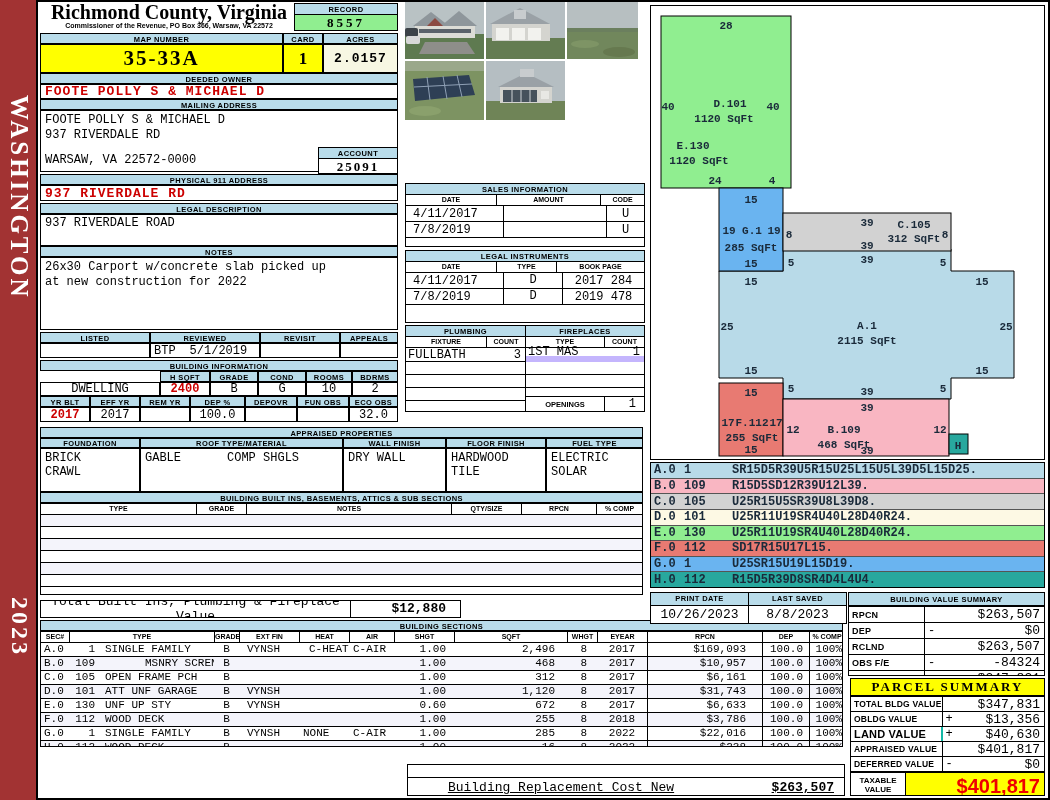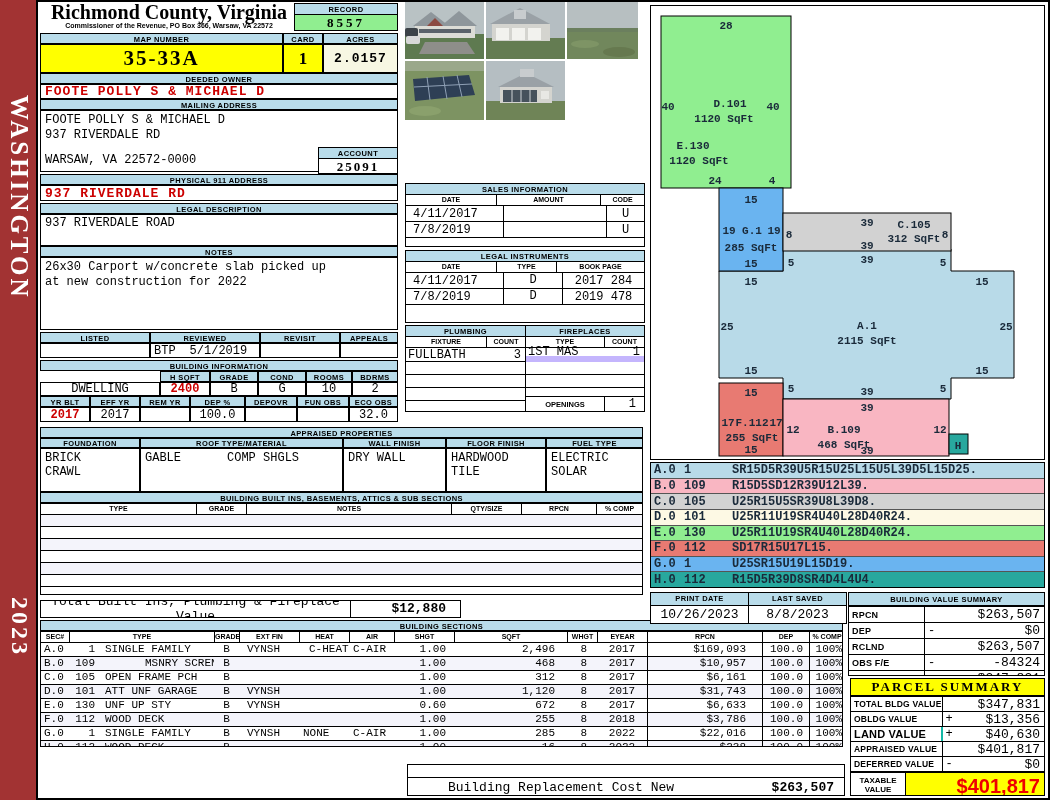--- a/index.html
+++ b/index.html
@@ -481,21 +481,21 @@
           <div style="text-align:center;">2022</div>
           <div class="rt" style="padding-right:16px;border-left:1px solid #000;">$238</div>
           <div class="rt" style="padding-right:6px;border-left:1px solid #000;">100.0</div>
           <div class="rt" style="padding-right:2px;border-left:1px solid #000;">100%</div>
         </div>
         </div>
     </div>
 
     <div class="abs box" style="left:371px;top:764px;width:438px;height:32px;">
       <div style="height:12px;border-bottom:1px solid #000;"></div>
-      <div class="flexrow" style="height:18px;">
+      <div class="flexrow" style="height:18px;text-decoration:underline;">
         <div style="flex:1;text-align:center;font:13px 'Liberation Mono',monospace;">Building Replacement Cost New</div>
         <div style="width:120px;text-align:right;padding-right:10px;font:bold 13px 'Liberation Mono',monospace;">$263,507</div>
       </div>
     </div>
 
     <div class="abs box" style="left:614px;top:5px;width:395px;height:455px;">
       <svg width="393" height="453" viewBox="0 0 393 453">
         <polygon points="68,265 132,265 132,243 300,243 300,265 363,265 363,372 300,372 300,393 132,393 132,372 68,372" fill="#b8dae8" stroke="#000" stroke-width="1"></polygon>
         <rect x="10" y="10" width="130" height="172" fill="#90ee90" stroke="#000"></rect>
         <rect x="68" y="182" width="64" height="83" fill="#6ab4f0" stroke="#000"></rect>

